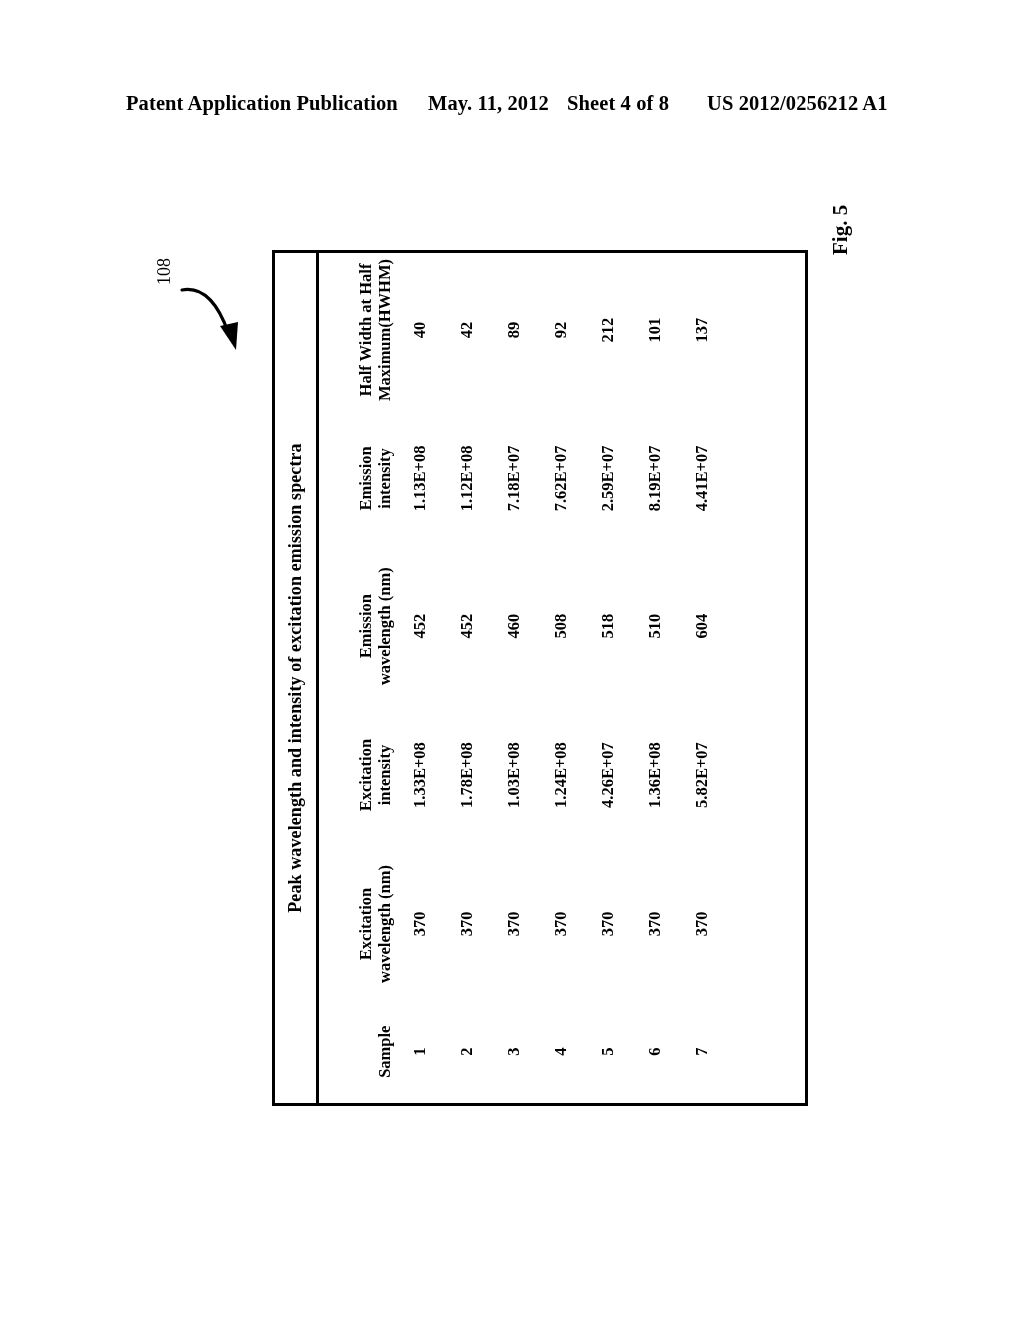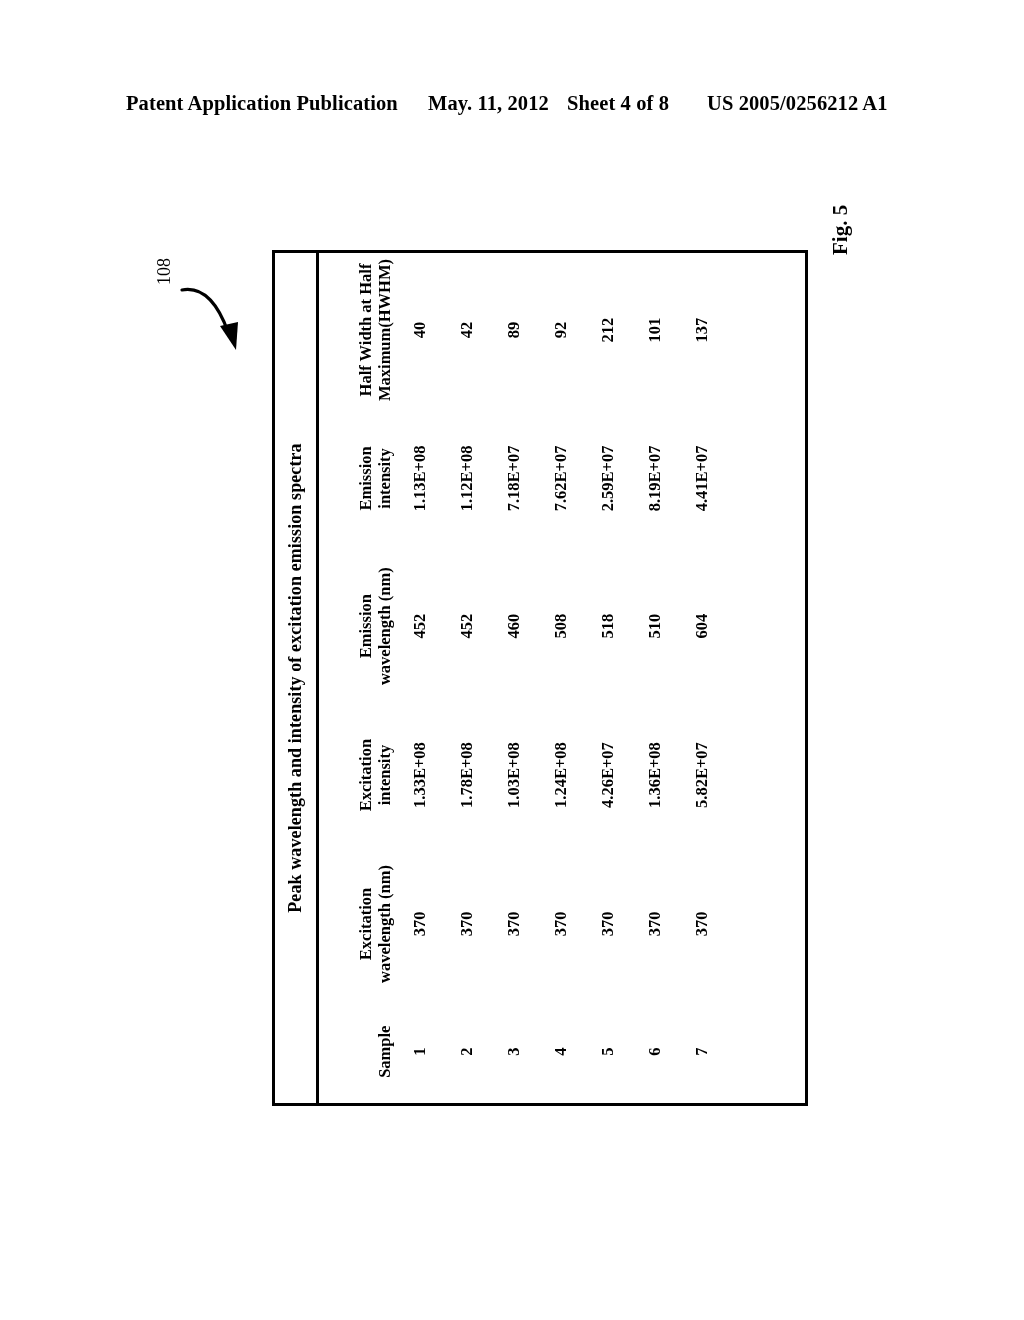--- a/index.html
+++ b/index.html
@@ -158,21 +158,21 @@
     white-space: nowrap;
   }
 </style>
 </head>
 <body>
 
 <div class="page-header">
   <span class="hdr-pub">Patent Application Publication</span>
   <span class="hdr-date">May. 11, 2012</span>
   <span class="hdr-sheet">Sheet 4 of 8</span>
-  <span class="hdr-num">US 2005/0256212 A1</span>
+  <span class="hdr-num">US 2012/0256212 A1</span>
 </div>
 
 <div class="fig-area">
 
   <div class="ref-108">108</div>
 
   <svg class="lead-arrow" viewBox="0 0 70 72">
     <path d="M 4 8 C 26 4, 40 22, 50 50" stroke="#000" stroke-width="3.2" fill="none" stroke-linecap="round"></path>
     <path d="M 42 44 L 58 68 L 60 40 Z" fill="#000"></path>
   </svg>

